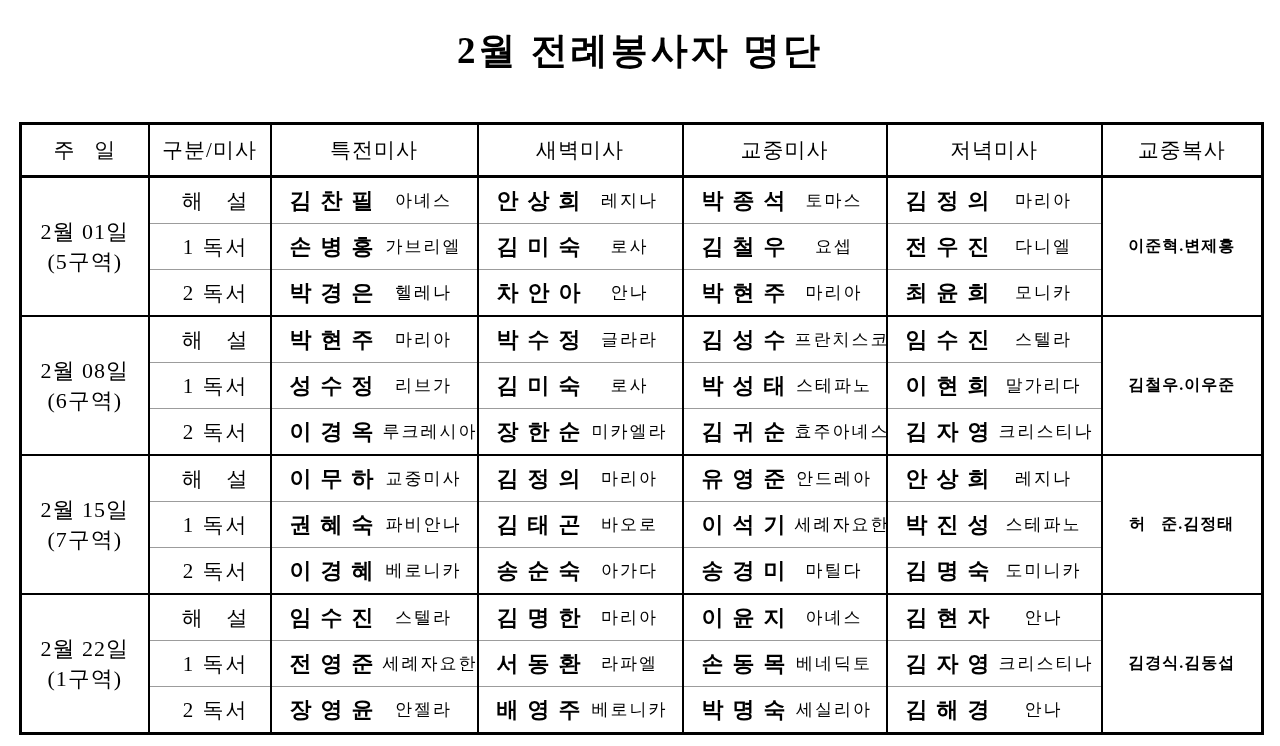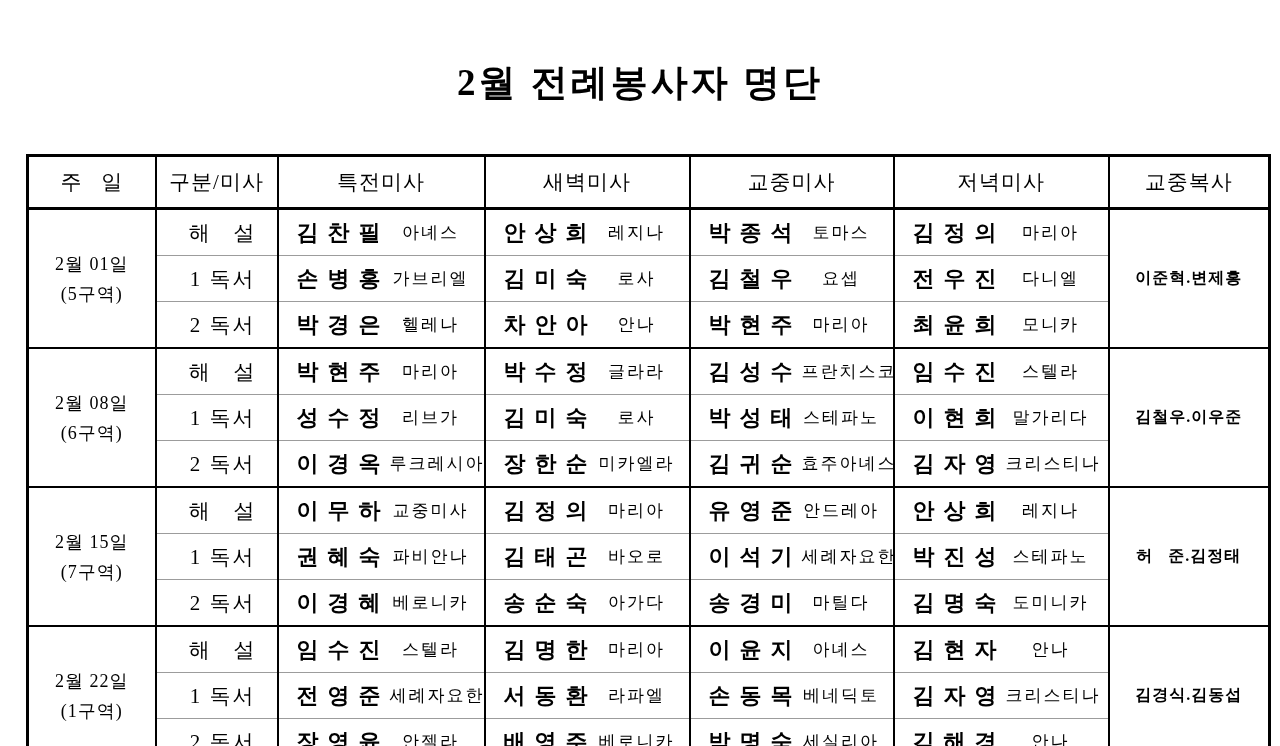--- a/index.html
+++ b/index.html
@@ -11,32 +11,32 @@
     font-family: "Liberation Serif", "DejaVu Serif", serif;
     color: #000000;
   }
   .page {
     position: relative;
     width: 1280px;
     height: 746px;
     overflow: hidden;
   }
   h1.title {
-    margin: 16px;
-    padding-top: 42px;
+    margin: 0;
+    padding-top: 26px;
     text-align: center;
     font-size: 37px;
     font-weight: bold;
     letter-spacing: 3px;
   }
   table.roster {
     border-collapse: collapse;
     table-layout: fixed;
     width: 1242px;
-    margin: 46px 0 0 26px;
+    margin: 46px 0 0 19px;
     border: 3px solid #000000;
   }
   col.c-date   { width: 128px; }
   col.c-role   { width: 122px; }
   col.c-m1     { width: 207px; }
   col.c-m2     { width: 205px; }
   col.c-m3     { width: 204px; }
   col.c-m4     { width: 215px; }
   col.c-server { width: 161px; }
 
@@ -53,21 +53,21 @@
     text-align: center;
     white-space: pre;
     letter-spacing: 1px;
   }
   tbody td { height: 45px; }
   tr.group-start td { border-top: 2px solid #000000; }
   tr.group-inner td { border-top: 1px solid #9c9c9c; }
 
   td.date-cell {
     text-align: center;
-    font-size: 18px;
+    font-size: 22px;
     line-height: 30px;
     letter-spacing: 1px;
   }
   td.role-cell {
     text-align: center;
     font-size: 21px;
     white-space: pre;
     letter-spacing: 2px;
     padding-left: 12px;
   }

